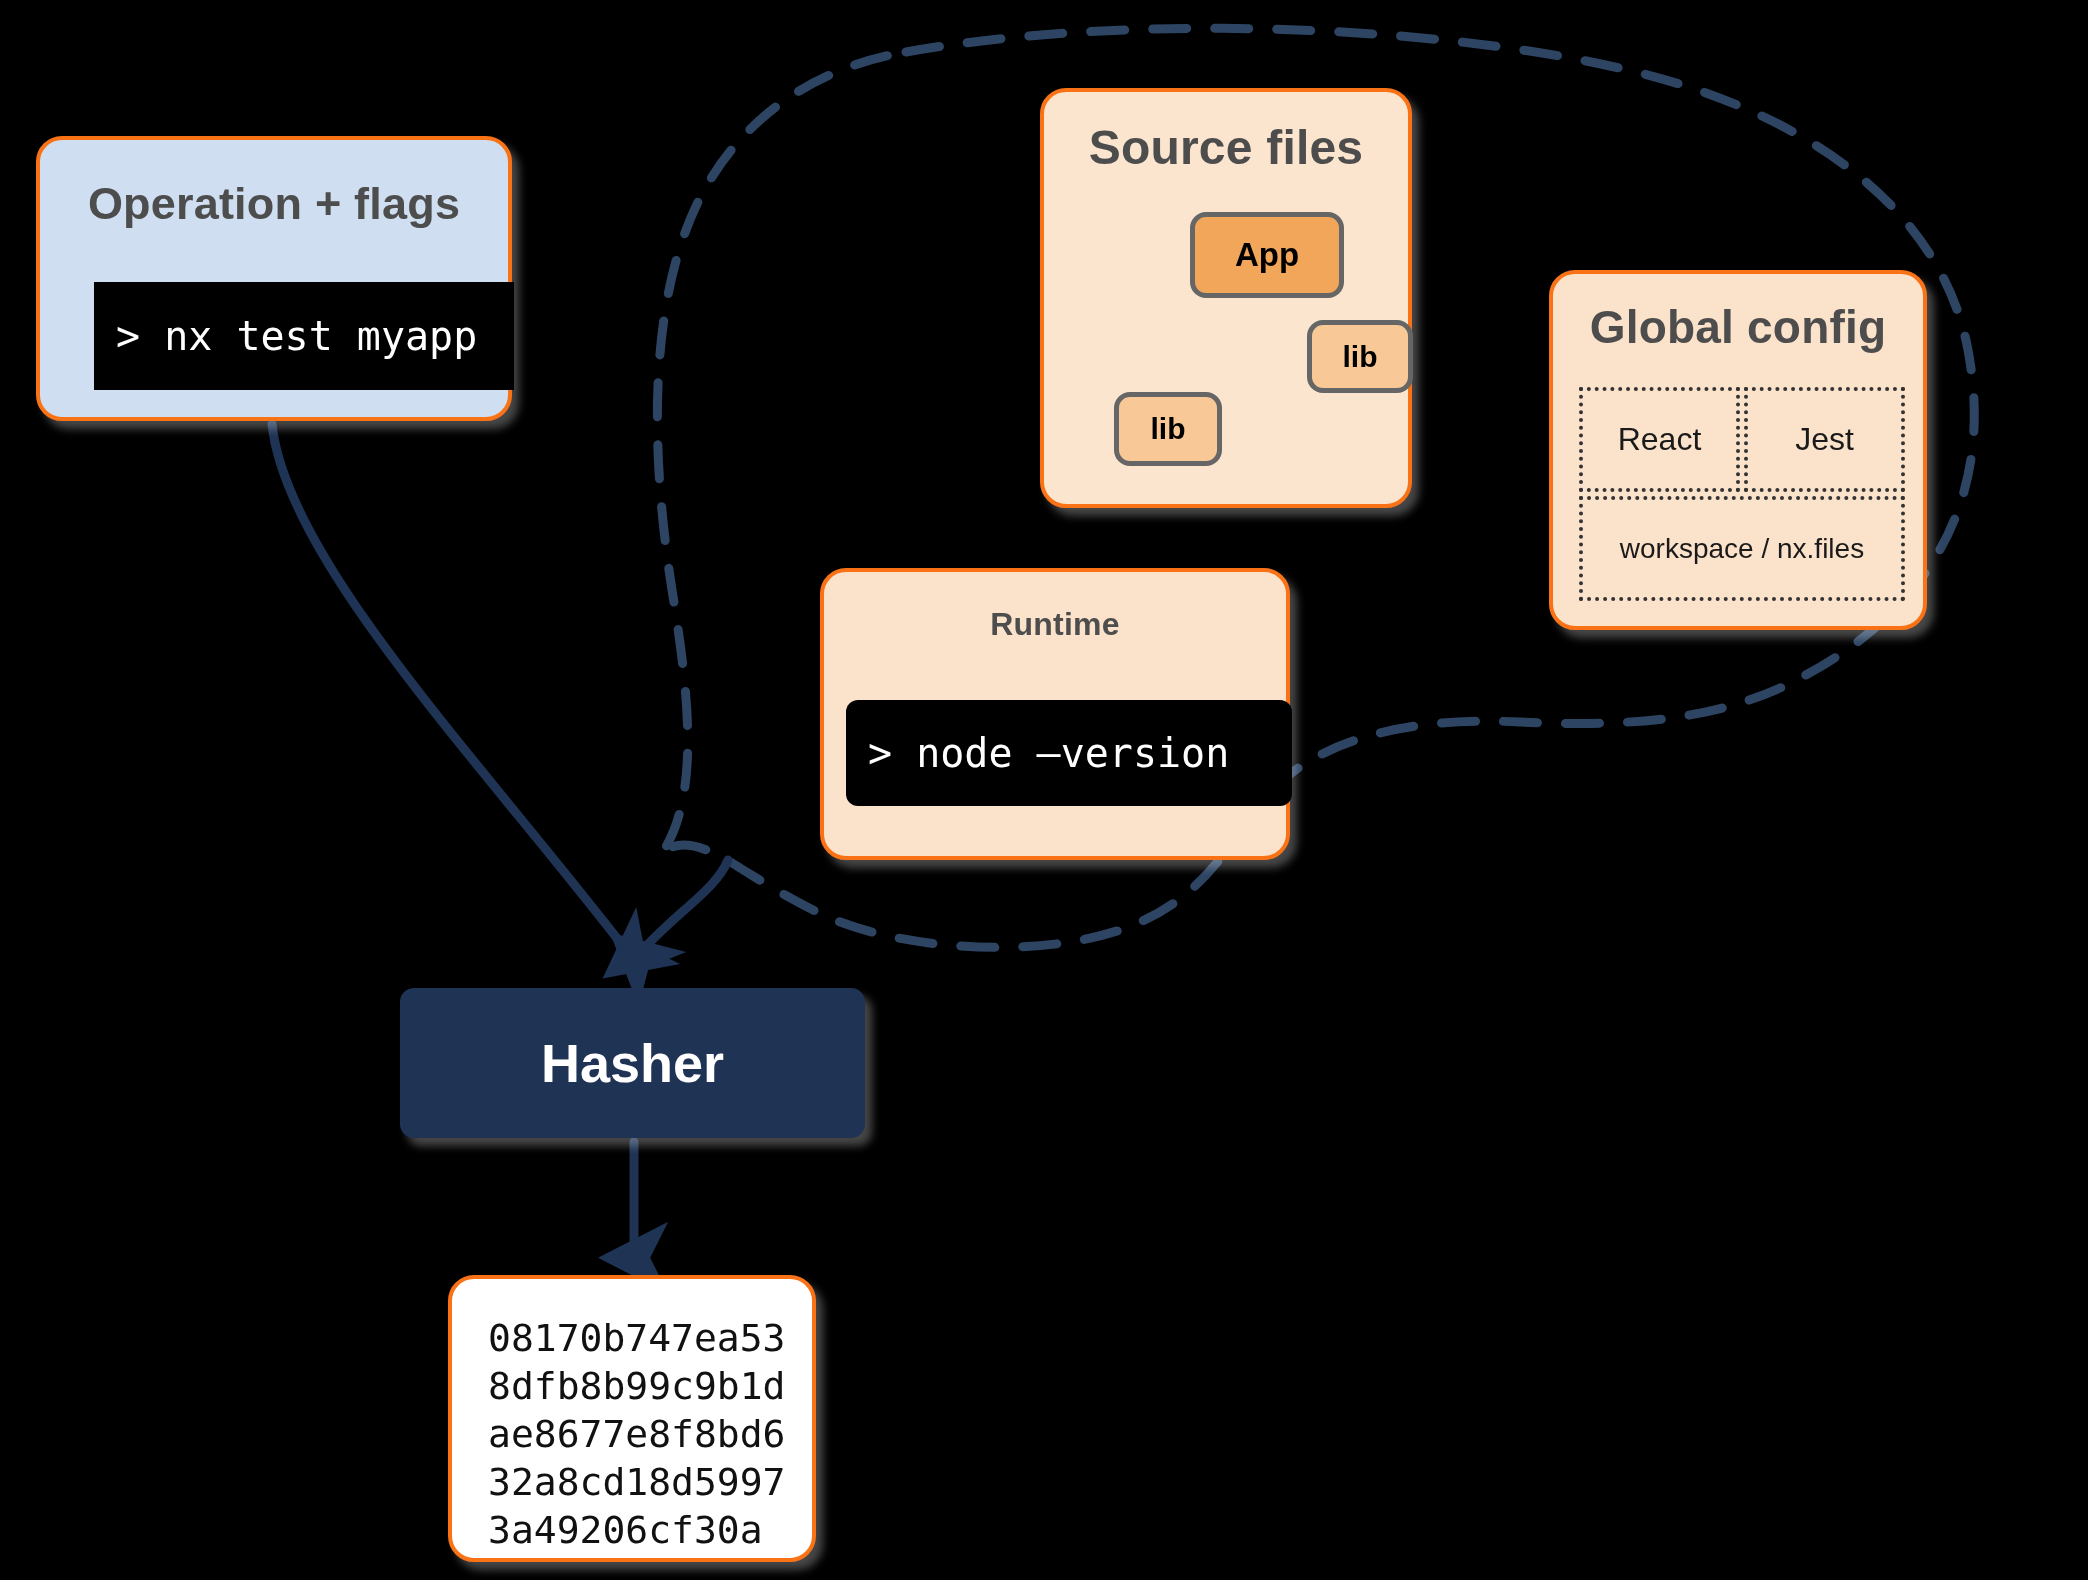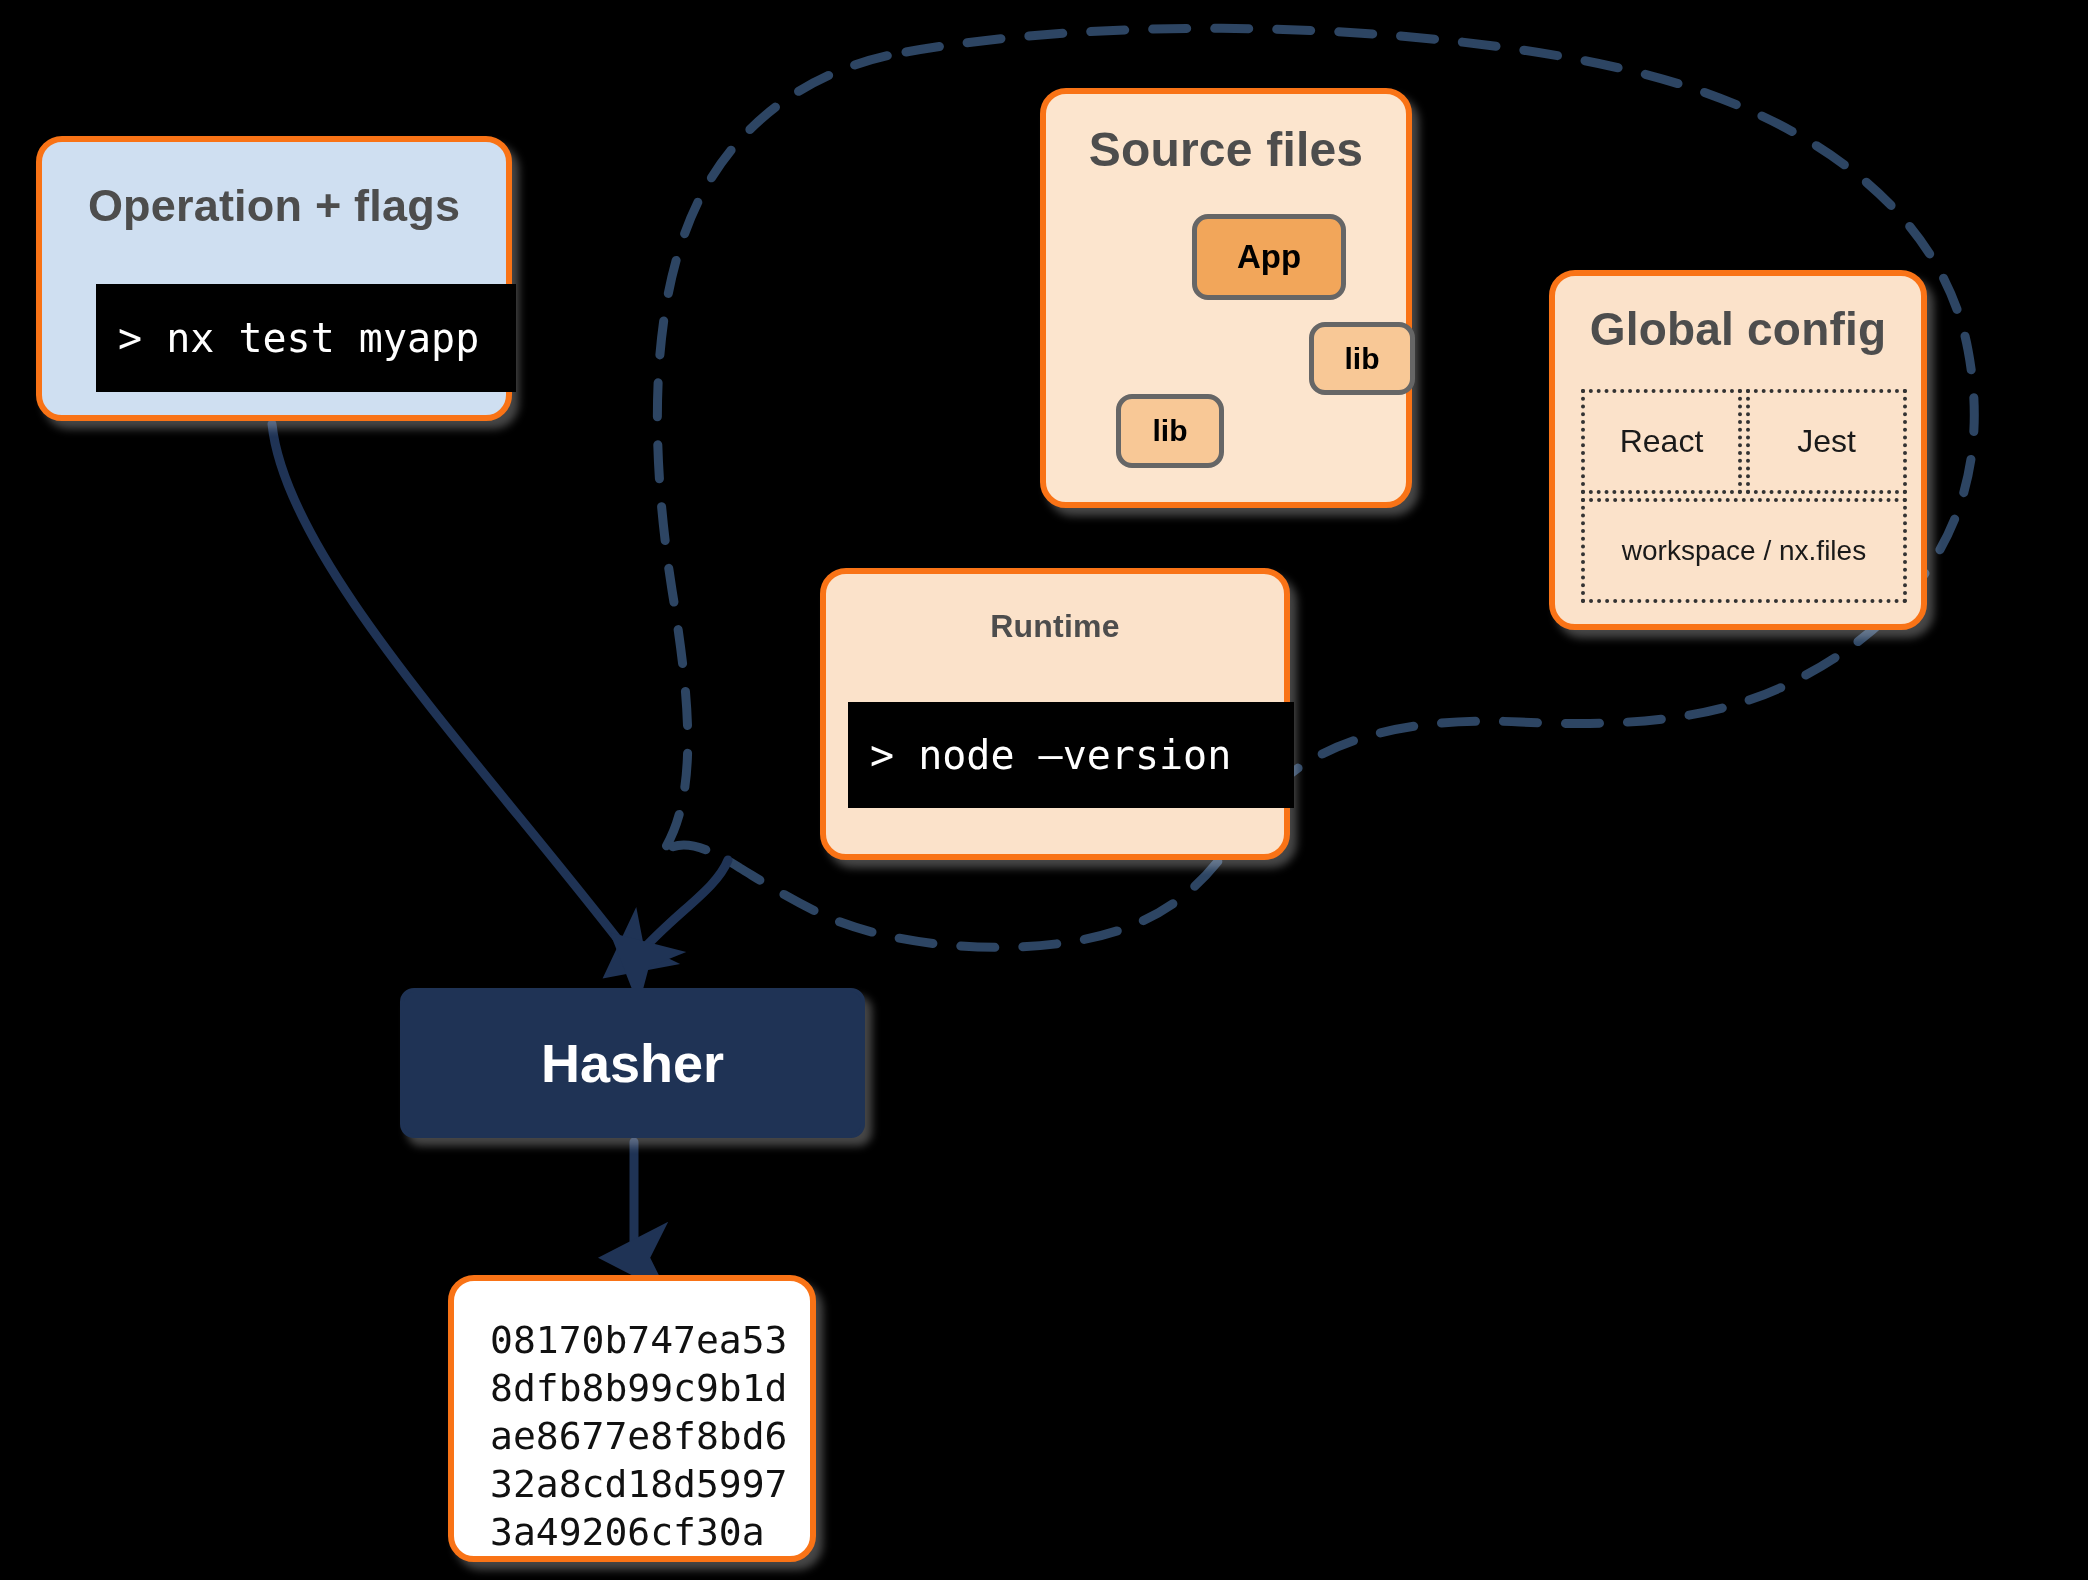--- a/index.html
+++ b/index.html
@@ -20,21 +20,21 @@
     left: 0; top: 0;
     width: 2088px;
     height: 1580px;
     pointer-events: none;
   }
 
   
   .card {
     position: absolute;
     box-sizing: border-box;
-    border: 6px solid #f97316;
+    border: 4px solid #f97316;
     border-radius: 22px;
     box-shadow: 7px 8px 9px rgba(255,255,255,0.28);
   }
   .card-title {
     text-align: center;
     font-weight: bold;
     color: #4d4d4d;
     letter-spacing: .2px;
   }
 
@@ -167,20 +167,21 @@
     margin-top: 34px;
   }
   #rt-term {
     position: absolute;
     left: 22px;
     top: 128px;
     width: 424px;
     height: 106px;
     font-size: 40px;
     padding-left: 22px;
+    border-radius: 12px;
   }
 
   
   #hasher {
     left: 400px;
     top: 988px;
     width: 465px;
     height: 150px;
     background: #1f3355;
     border-radius: 14px;

